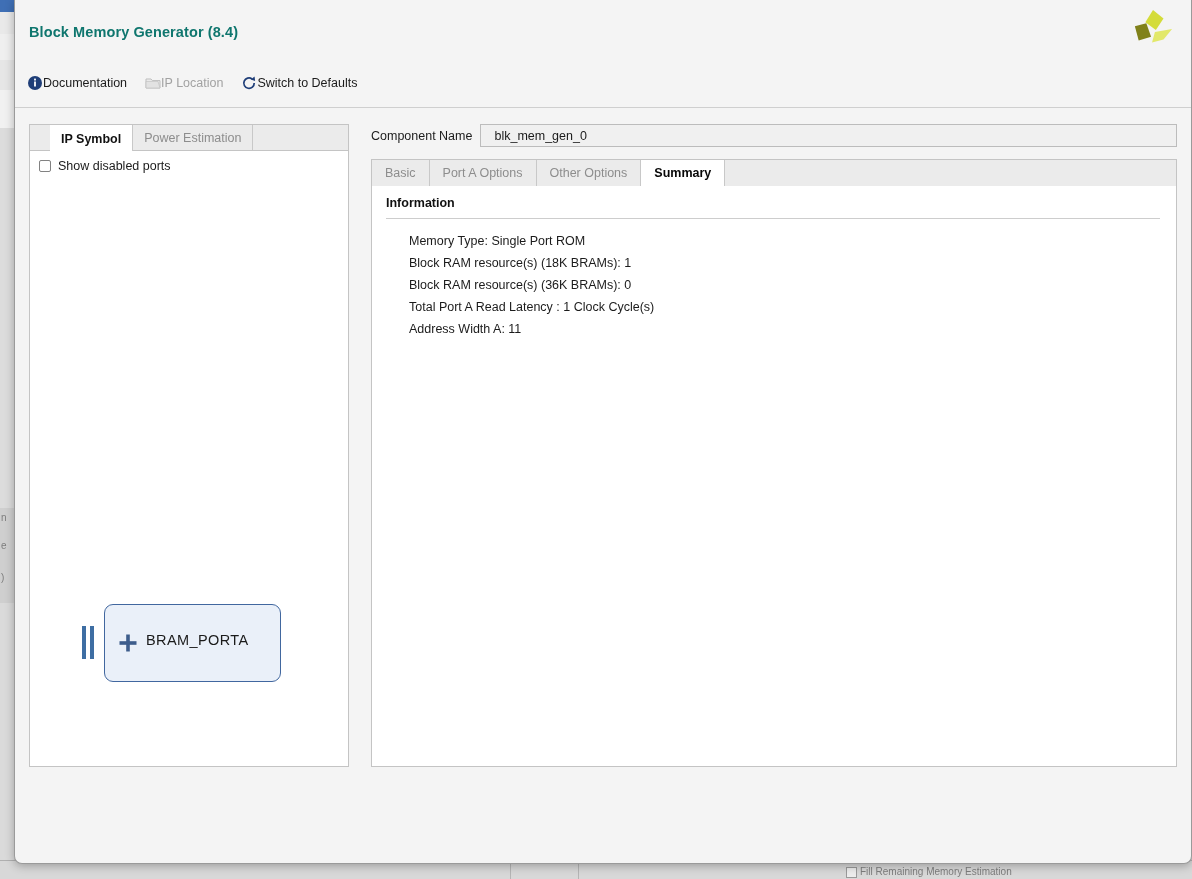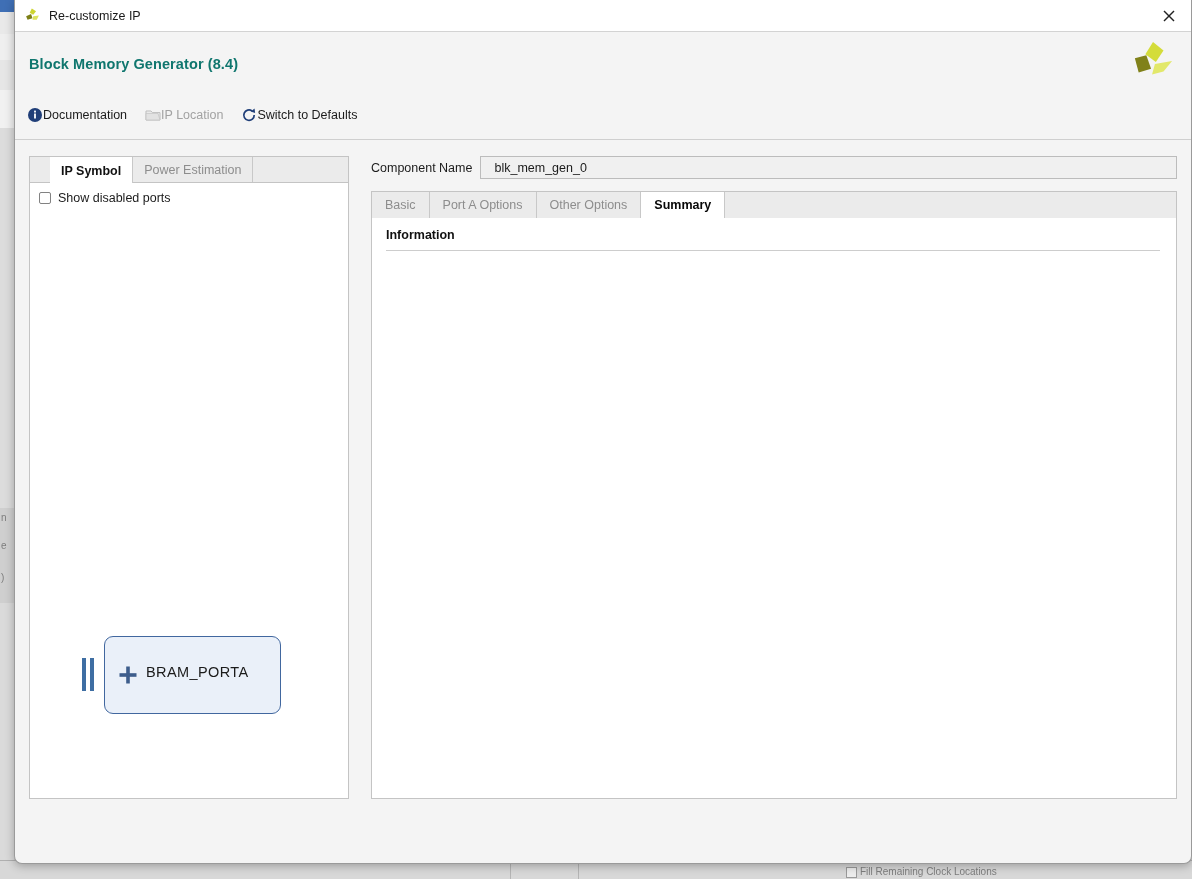--- a/index.html
+++ b/index.html
@@ -349,43 +349,29 @@
   <div class="bg-strip" style="left:0; top:508px; width:14px; height:95px; background:#cfcfcf;"></div>
   <div class="bg-text" style="left:1px; top:512px;">n</div>
   <div class="bg-text" style="left:1px; top:540px;">e</div>
   <div class="bg-text" style="left:1px; top:572px;">)</div>
   <div class="bg-strip" style="left:0; top:603px; width:14px; height:276px; background:#dadada;"></div>
 
   <div class="bg-strip" style="left:0; top:860px; width:1192px; height:19px; background:#d8d8d8; border-top:1px solid #b0b0b0;"></div>
   <div class="bg-vline" style="left:510px; top:860px; height:19px;"></div>
   <div class="bg-vline" style="left:578px; top:860px; height:19px;"></div>
   <div class="bg-check" style="left:846px; top:867px;"></div>
-  <div class="bg-text" style="left:860px; top:866px;">Fill Remaining Clock Locations</div>
+  <div class="bg-text" style="left:860px; top:866px;">Fill Remaining Memory Estimation</div>
 
   <div class="bg-box" style="left:1176px; top:640px; width:14px; height:26px;"></div>
   <div class="bg-strip" style="left:1178px; top:0; width:14px; height:10px; background:#7b7b9c;"></div>
   <div class="bg-text" style="left:1179px; top:16px; color:#c06a2a; font-weight:bold;">in</div>
 </div>
 
 <div id="dialog">
 
-  <div id="titlebar">
-    <svg id="title-icon" viewBox="0 0 24 24">
-      <polygon points="11,2 17,6 13,11 8,8" fill="#cdd430"></polygon>
-      <polygon points="3,13 10,10 12,16 5,18" fill="#7d7f16"></polygon>
-      <polygon points="13,13 21,12 18,18 12,18" fill="#dde35e"></polygon>
-    </svg>
-    <span id="title-text">Re-customize IP</span>
-    <div id="close-btn">
-      <svg width="14" height="14" viewBox="0 0 14 14">
-        <line x1="2" y1="2" x2="12" y2="12" stroke="#222" stroke-width="1.4"></line>
-        <line x1="12" y1="2" x2="2" y2="12" stroke="#222" stroke-width="1.4"></line>
-      </svg>
-    </div>
-  </div>
 
   <div id="header">
     <div id="page-title">Block Memory Generator (8.4)</div>
 
     <svg id="vendor-logo" viewBox="0 0 44 48">
       <polygon points="22,3 33,12 25,24 14,16" fill="#d4dc3a"></polygon>
       <polygon points="3,20 15,17 20,31 7,35" fill="#80811a"></polygon>
       <polygon points="24,26 42,23 33,34 21,37" fill="#e2e86a"></polygon>
     </svg>
 
@@ -462,20 +448,27 @@
         <div class="rtab">Basic</div>
         <div class="rtab">Port A Options</div>
         <div class="rtab">Other Options</div>
         <div class="rtab active">Summary</div>
         <div class="rtab spacer"></div>
       </div>
 
       <div id="right-canvas">
         <div id="info-title">Information</div>
         <div id="info-rule"></div>
+        <div id="info-list">
+          <div class="info-line">Memory Type: Single Port ROM</div>
+          <div class="info-line">Block RAM resource(s) (18K BRAMs): 1</div>
+          <div class="info-line">Block RAM resource(s) (36K BRAMs): 0</div>
+          <div class="info-line">Total Port A Read Latency : 1 Clock Cycle(s)</div>
+          <div class="info-line">Address Width A: 11</div>
+        </div>
       </div>
 
     </div>
 
   </div>
 
 
 </div>
 
 </body></html>

